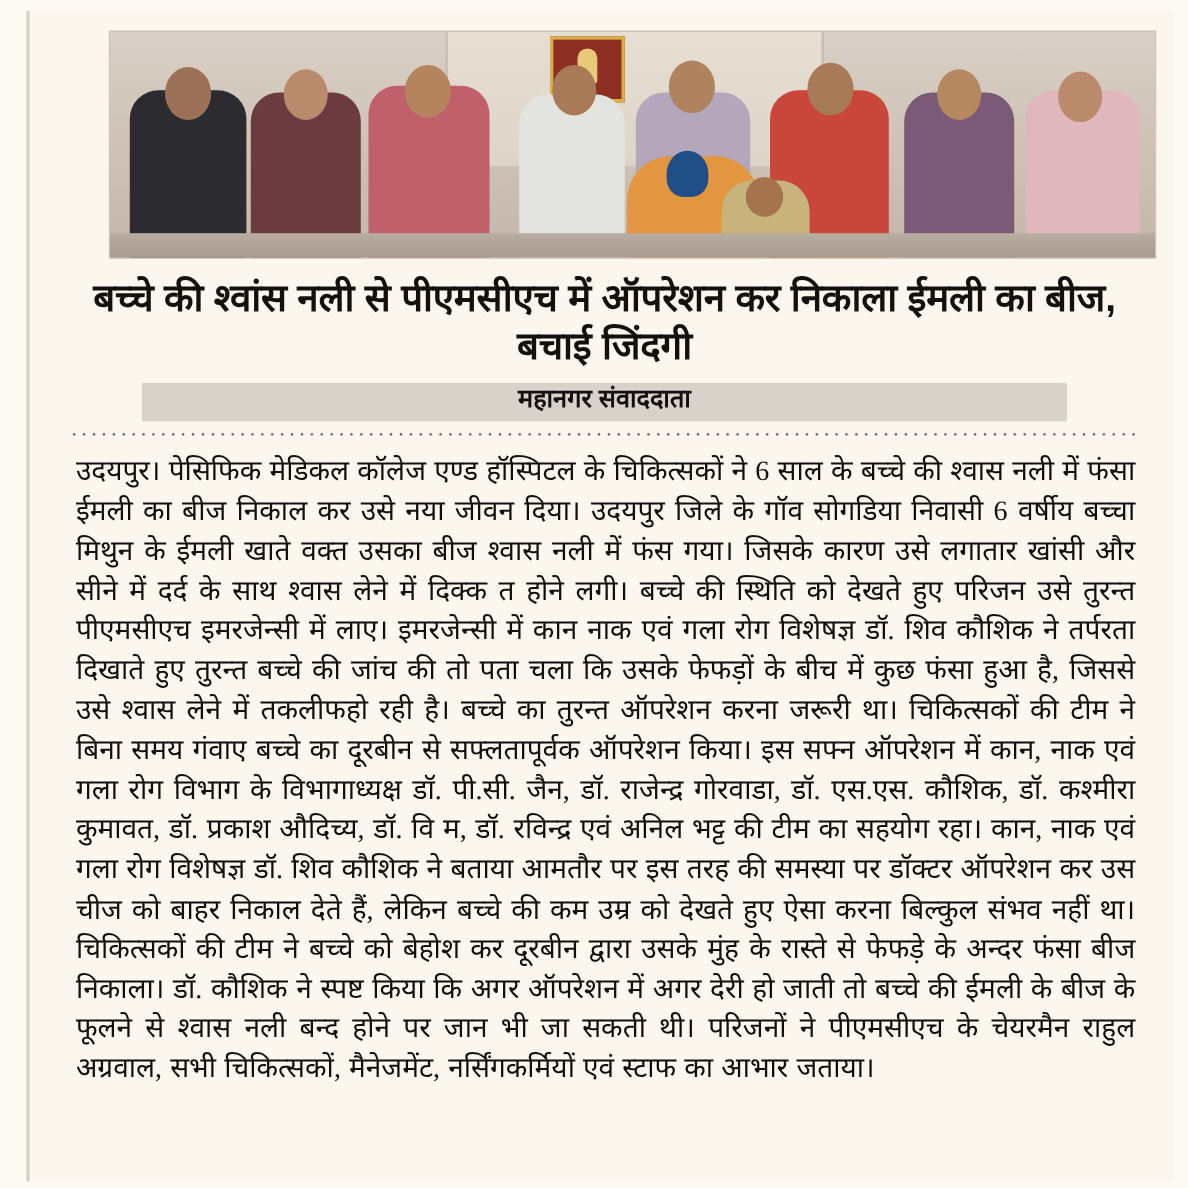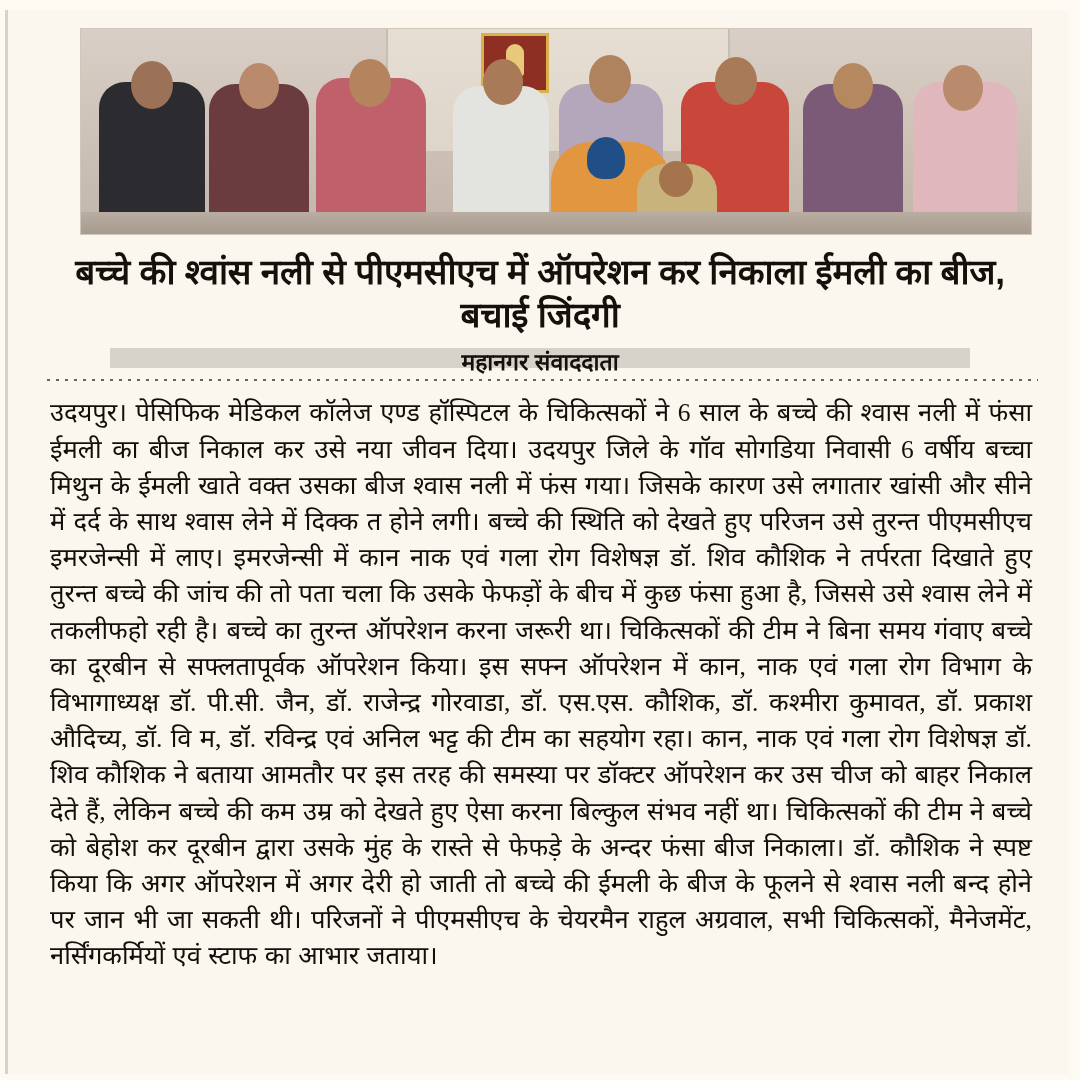--- a/index.html
+++ b/index.html
@@ -13,21 +13,21 @@
     height: 1080px;
     overflow: hidden;
     font-family: "Liberation Serif", "DejaVu Serif", serif;
   }
   .page {
     position: relative;
     width: 1080px;
     height: 1080px;
     background: #fdfaf3;
     box-sizing: border-box;
-    padding: 10px 12px 6px 5px;
+    padding: 10px 12px 6px 24px;
   }
   .clip {
     position: relative;
     width: 100%;
     height: 100%;
     background: #fbf7ee;
     border-left: 3px solid #d9d2c4;
     box-sizing: border-box;
     padding: 8px 18px 4px 22px;
   }
@@ -90,21 +90,21 @@
     font-family: "Liberation Sans", "DejaVu Sans", sans-serif;
     font-weight: 700;
     font-size: 35px;
     line-height: 1.22;
     color: #15100c;
     letter-spacing: -0.2px;
   }
   .subhead-bar {
     margin: 12px 80px 0 80px;
     background: #d7d3cb;
-    height: 20px;
+    height: 35px;
     position: relative;
   }
   .subhead {
     position: absolute;
     left: 0; right: 0; top: -3px;
     text-align: center;
     font-family: "Liberation Sans", "DejaVu Sans", sans-serif;
     font-weight: 700;
     font-size: 23px;
     color: #15100c;

